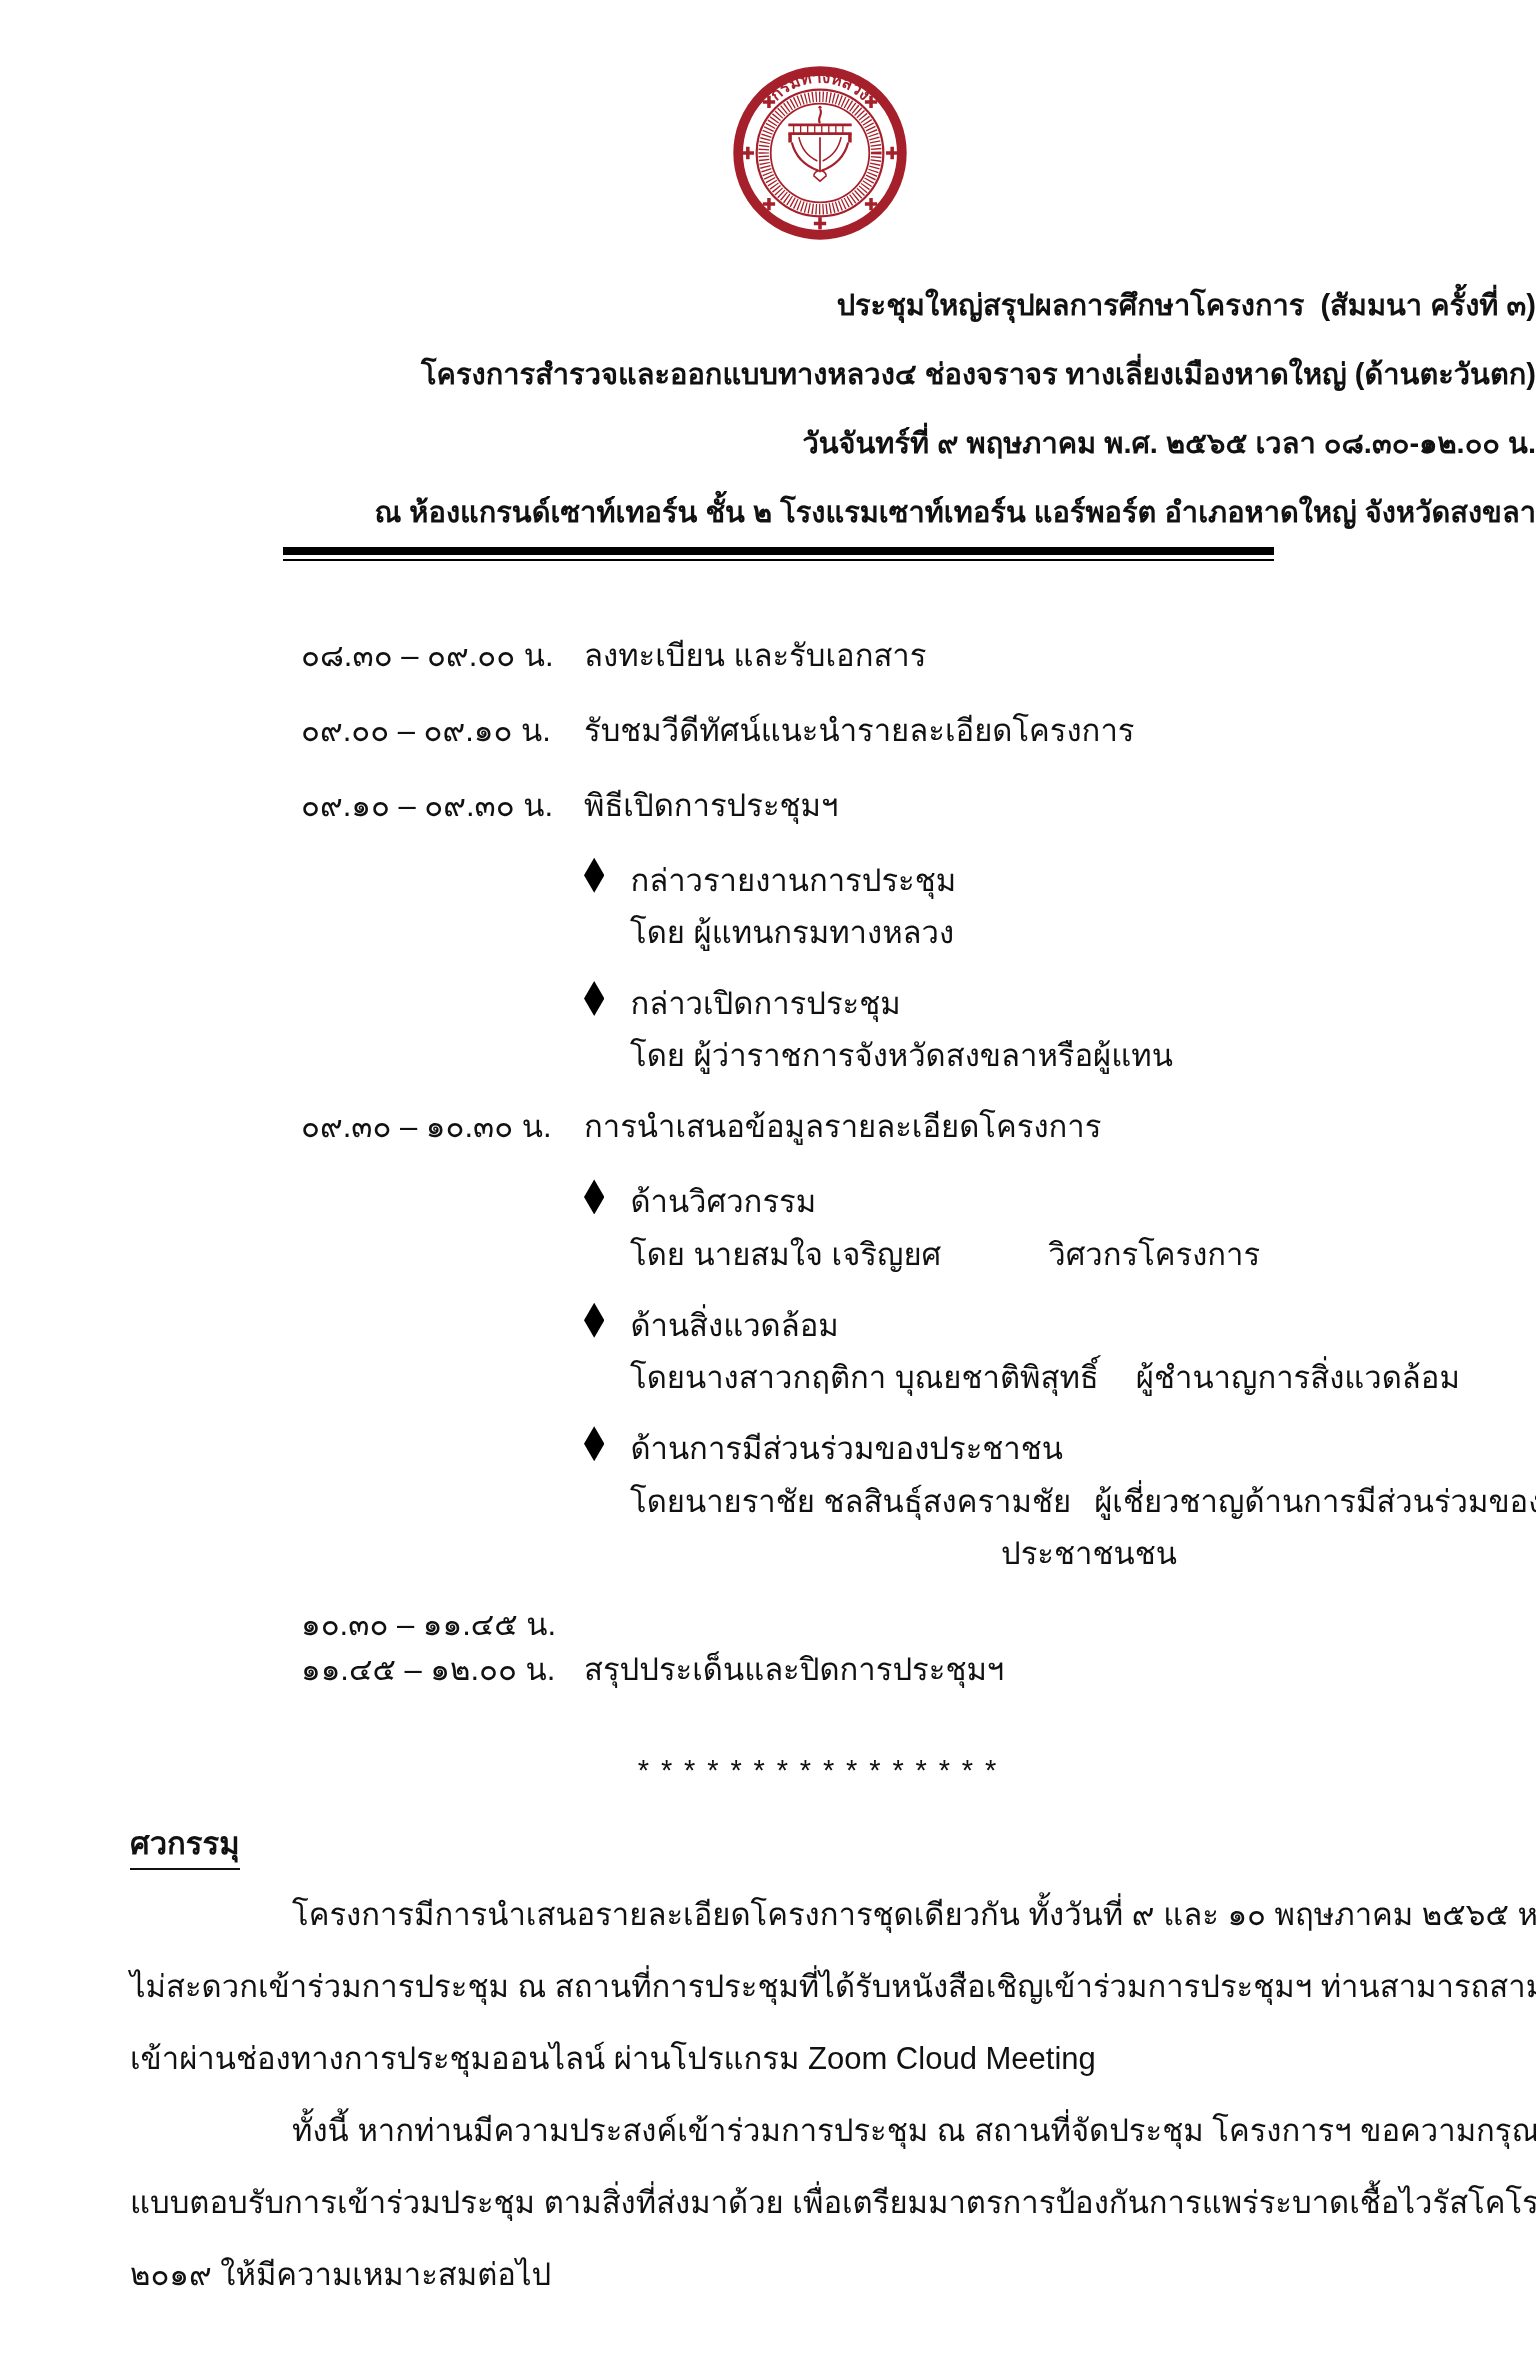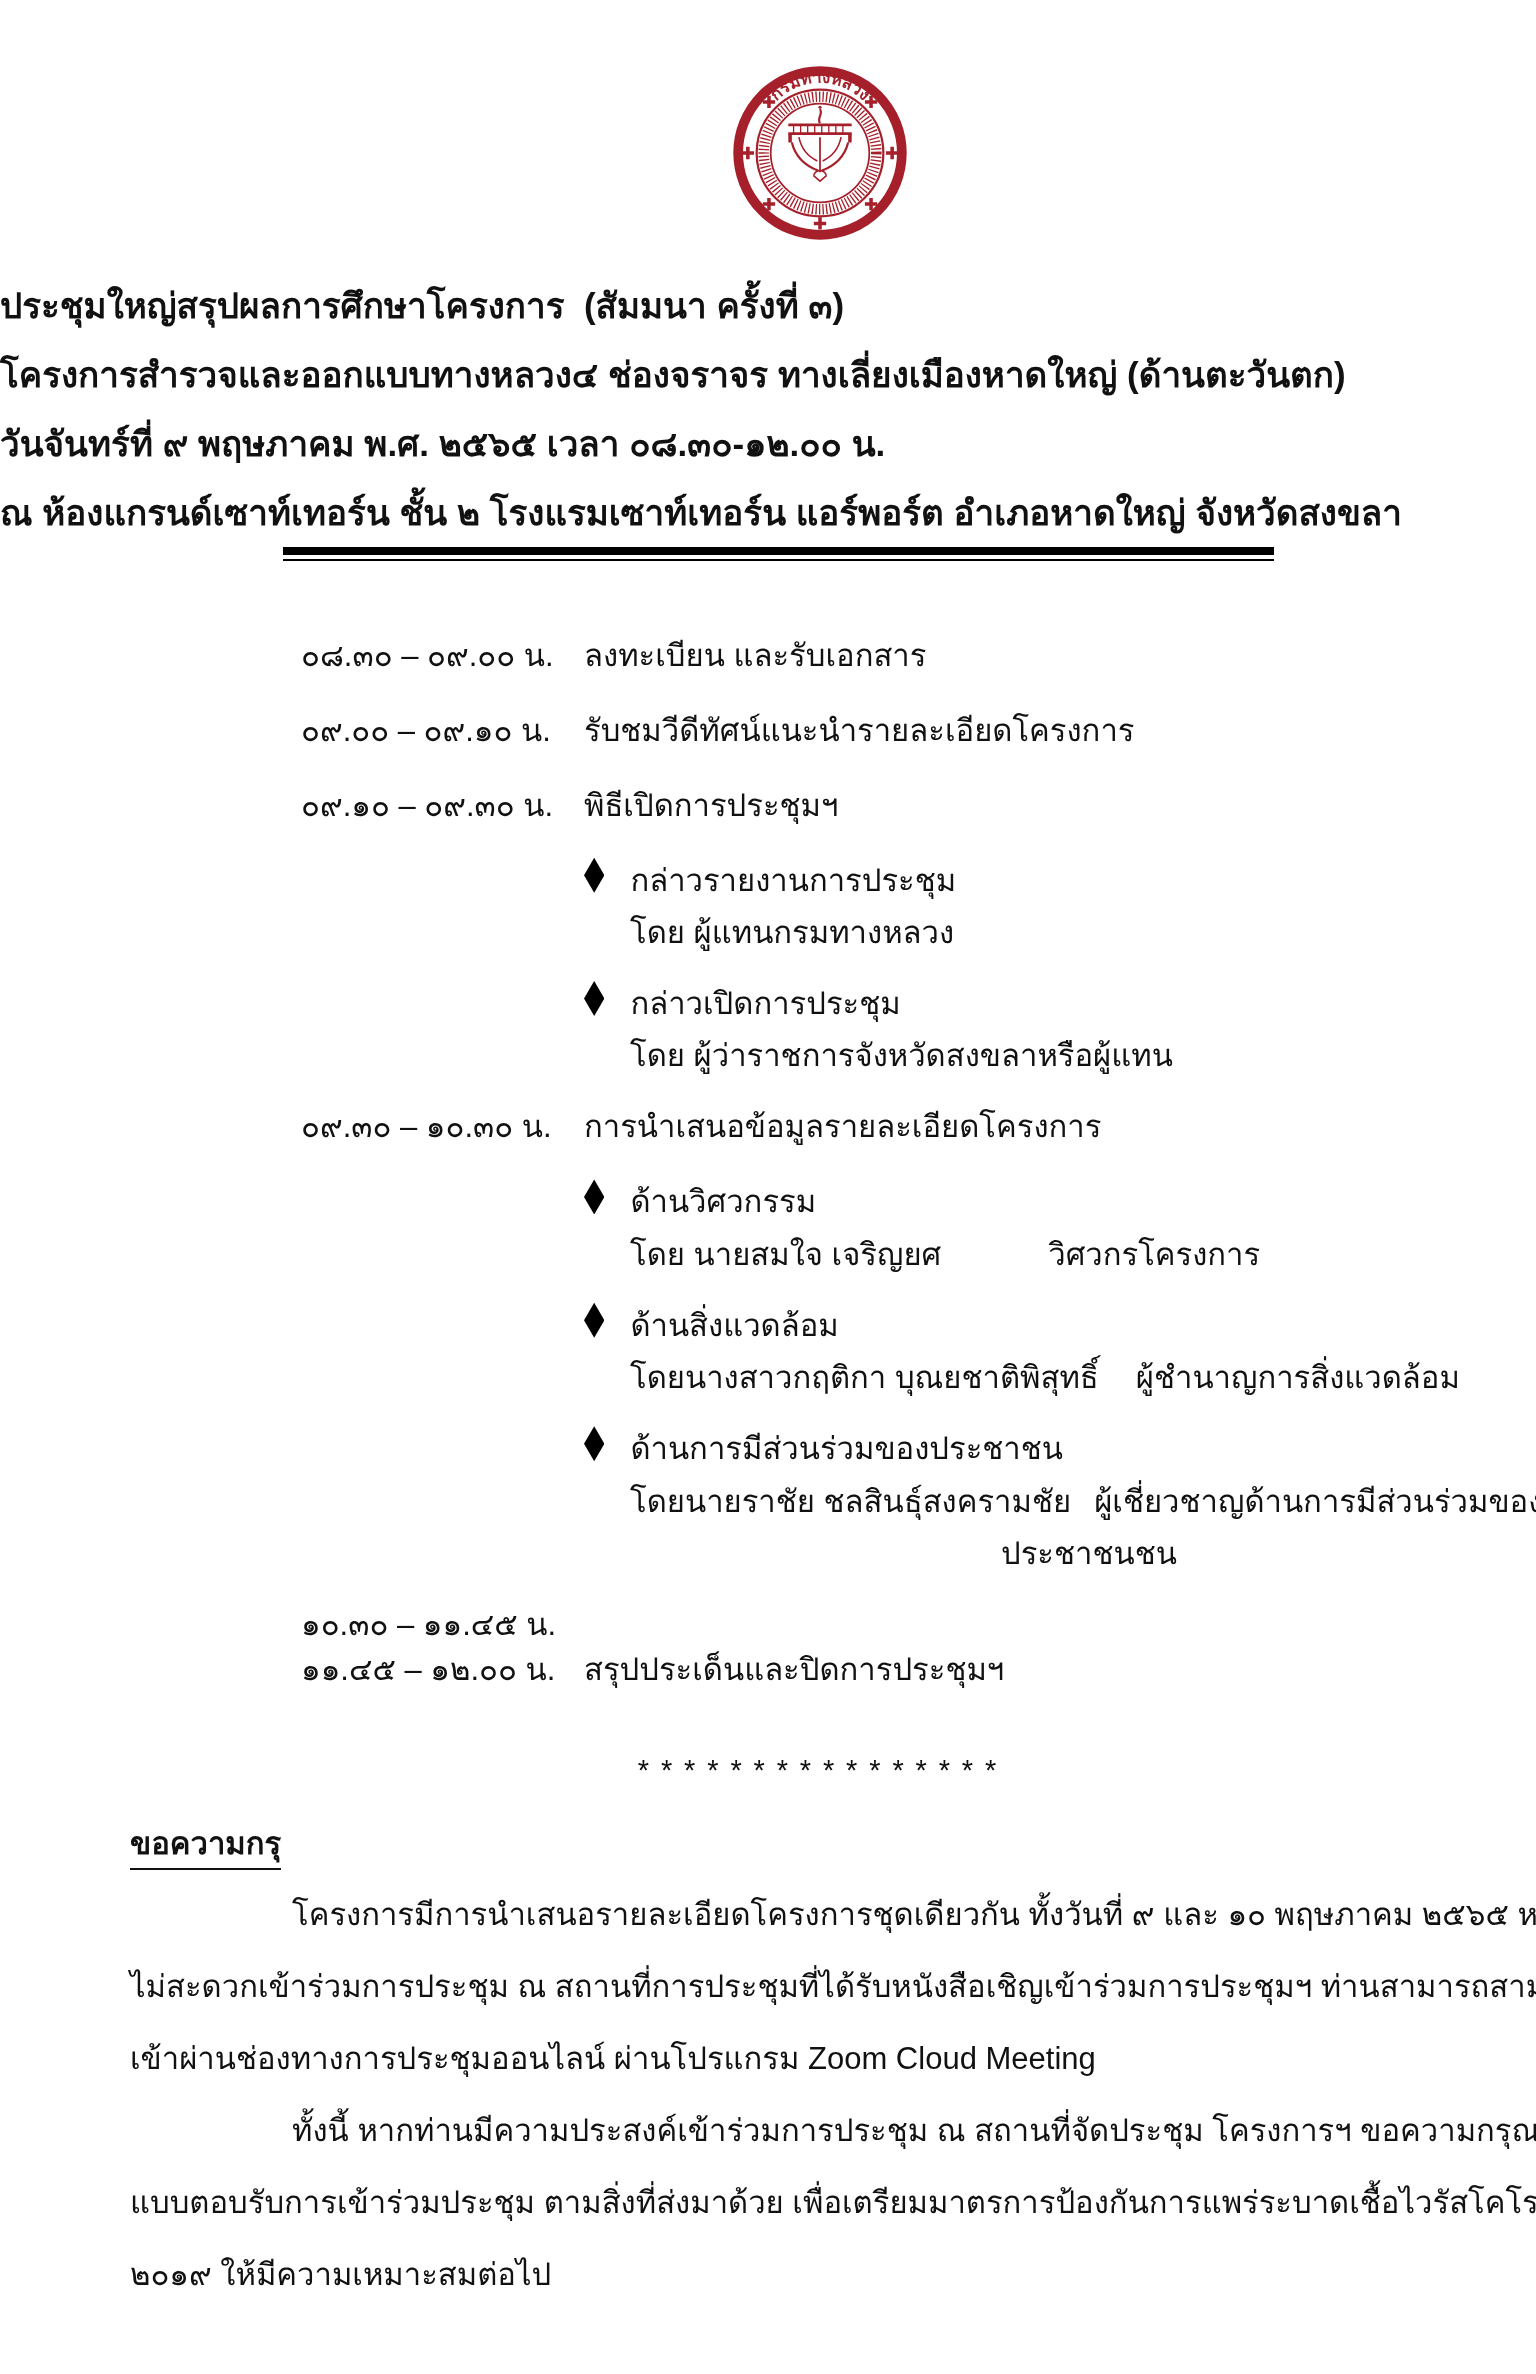--- a/index.html
+++ b/index.html
@@ -11,23 +11,23 @@
     font-family:"Liberation Sans","DejaVu Sans",sans-serif;
     overflow:hidden;
     margin:0 auto;
   }
   
   .seal-wrap{padding-top:65px;text-align:center;transform:translateX(52px);}
   .seal-wrap svg{display:block;margin:0 auto;}
   
   .titles{margin-top:30px;}
   .title-line{
-    text-align:left;
+    text-align:right;
     font-weight:bold;
-    font-size:35px;
+    font-size:29px;
     line-height:69px;
     white-space:pre;
   }
   .double-rule{
     margin-left:283px;
     width:991px;
     border-top:8.3px solid #000;
     border-bottom:2.8px solid #000;
     height:3.7px;
   }
@@ -200,21 +200,21 @@
         <div class="ag-time">๑๑.๔๕ – ๑๒.๐๐ น.</div>
         <div class="ag-content">
           <div class="ag-title">สรุปประเด็นและปิดการประชุมฯ</div>
         </div>
       </div>
     </div>
 
   <div class="stars">* * * * * * * * * * * * * * * *</div>
 
   <div class="notes">
-    <div class="notes-heading">ขอความกรุ</div>
+    <div class="notes-heading">ศวกรรมุ</div>
     <div>
         <div>
           <div class="note-line indent">โครงการมีการนำเสนอรายละเอียดโครงการชุดเดียวกัน ทั้งวันที่ ๙ และ ๑๐ พฤษภาคม ๒๕๖๕ หากท่าน</div>
           <div class="note-line">ไม่สะดวกเข้าร่วมการประชุม ณ สถานที่การประชุมที่ได้รับหนังสือเชิญเข้าร่วมการประชุมฯ ท่านสามารถสามารถ</div>
           <div class="note-line">เข้าผ่านช่องทางการประชุมออนไลน์ ผ่านโปรแกรม Zoom Cloud Meeting</div>
         </div>
         <div>
           <div class="note-line indent">ทั้งนี้ หากท่านมีความประสงค์เข้าร่วมการประชุม ณ สถานที่จัดประชุม โครงการฯ ขอความกรุณาตอบ</div>
           <div class="note-line">แบบตอบรับการเข้าร่วมประชุม ตามสิ่งที่ส่งมาด้วย เพื่อเตรียมมาตรการป้องกันการแพร่ระบาดเชื้อไวรัสโคโรนา</div>
           <div class="note-line">๒๐๑๙ ให้มีความเหมาะสมต่อไป</div>

